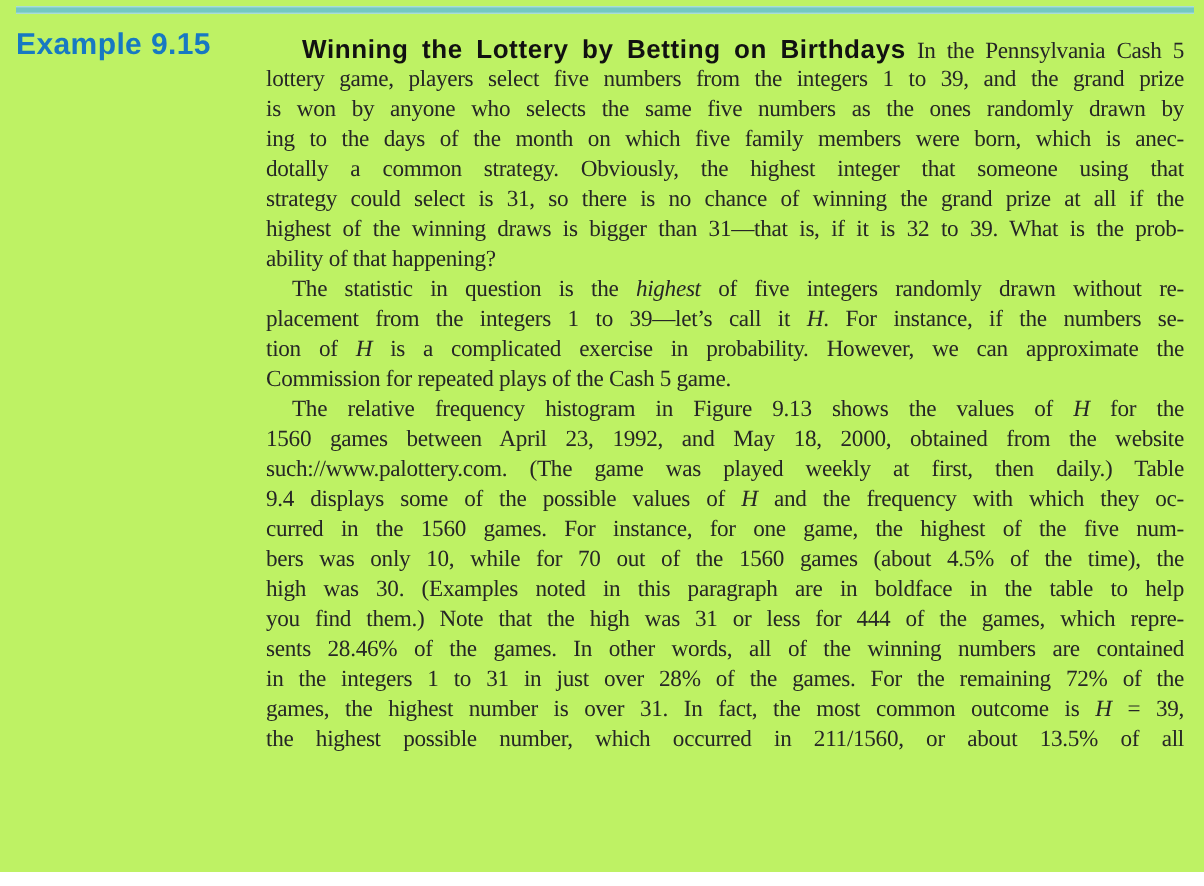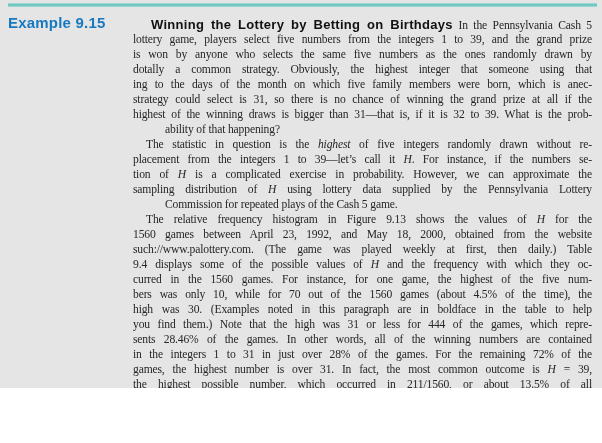--- a/index.html
+++ b/index.html
@@ -1,20 +1,20 @@
 <!DOCTYPE html>
 <html><head>
 <meta charset="utf-8">
 <style>
   html, body { margin: 0; padding: 0; background: #ffffff; }
   .page {
     position: relative;
     width: 602px;
-    height: 388px;
-    background: #e5e5e5;
+    height: 436px;
+    background: #bef264;
     font-family: "Liberation Serif", serif;
     overflow: hidden;
   }
   .top-rule {
     position: absolute;
     left: 8px;
     top: 3px;
     width: 589px;
     height: 4px;
     background: linear-gradient(to bottom, #b7e3df 0%, #74c8c1 28%, #74c8c1 72%, #b7e3df 100%);
@@ -39,21 +39,21 @@
     font-size: 11.6px;
     letter-spacing: -0.15px;
   }
   .line {
     height: 15px;
     line-height: 15px;
     overflow: hidden;
     text-align: justify;
     text-align-last: justify;
   }
-  .line.last { text-align-last: left; margin-left: 32px; }
+  .line.last { text-align-last: left; }
   .line.indent { text-indent: 13px; }
   .seg-title {
     font-family: "Liberation Sans", sans-serif;
     font-weight: 700;
     font-size: 13px;
     letter-spacing: 0.3px;
     color: #111111;
     margin-left: 18px;
   }
   .seg-i { font-style: italic; }
@@ -61,29 +61,28 @@
 </head>
 <body>
 
 <div class="page">
   <div class="top-rule"></div>
   <div class="example-label">Example 9.15</div>
   <div class="body-col" id="body-col">
       <div class="line"><span class="seg-title">Winning the Lottery by Betting on Birthdays</span><span class="seg-r"> In the Pennsylvania Cash 5</span></div>
       <div class="line"><span class="seg-r">lottery game, players select five numbers from the integers 1 to 39, and the grand prize</span></div>
       <div class="line"><span class="seg-r">is won by anyone who selects the same five numbers as the ones randomly drawn by</span></div>
+      <div class="line"><span class="seg-r">ing to the days of the month on which five family members were born, which is anec-</span></div>
       <div class="line"><span class="seg-r">dotally a common strategy. Obviously, the highest integer that someone using that</span></div>
-      <div class="line"><span class="seg-r">ing to the days of the month on which five family members were born, which is anec-</span></div>
       <div class="line"><span class="seg-r">strategy could select is 31, so there is no chance of winning the grand prize at all if the</span></div>
       <div class="line"><span class="seg-r">highest of the winning draws is bigger than 31—that is, if it is 32 to 39. What is the prob-</span></div>
       <div class="line last"><span class="seg-r">ability of that happening?</span></div>
       <div class="line indent"><span class="seg-r">The statistic in question is the </span><span class="seg-i">highest</span><span class="seg-r"> of five integers randomly drawn without re-</span></div>
       <div class="line"><span class="seg-r">placement from the integers 1 to 39—let’s call it </span><span class="seg-i">H</span><span class="seg-r">. For instance, if the numbers se-</span></div>
       <div class="line"><span class="seg-r">tion of </span><span class="seg-i">H</span><span class="seg-r"> is a complicated exercise in probability. However, we can approximate the</span></div>
-      <div class="line"><span class="seg-r">sampling distribution of </span><span class="seg-i">H</span><span class="seg-r"> using lottery data supplied by the Pennsylvania Lottery</span></div>
       <div class="line last"><span class="seg-r">Commission for repeated plays of the Cash 5 game.</span></div>
       <div class="line indent"><span class="seg-r">The relative frequency histogram in Figure 9.13 shows the values of </span><span class="seg-i">H</span><span class="seg-r"> for the</span></div>
       <div class="line"><span class="seg-r">1560 games between April 23, 1992, and May 18, 2000, obtained from the website</span></div>
       <div class="line"><span class="seg-r">such://www.palottery.com. (The game was played weekly at first, then daily.) Table</span></div>
       <div class="line"><span class="seg-r">9.4 displays some of the possible values of </span><span class="seg-i">H</span><span class="seg-r"> and the frequency with which they oc-</span></div>
       <div class="line"><span class="seg-r">curred in the 1560 games. For instance, for one game, the highest of the five num-</span></div>
       <div class="line"><span class="seg-r">bers was only 10, while for 70 out of the 1560 games (about 4.5% of the time), the</span></div>
       <div class="line"><span class="seg-r">high was 30. (Examples noted in this paragraph are in boldface in the table to help</span></div>
       <div class="line"><span class="seg-r">you find them.) Note that the high was 31 or less for 444 of the games, which repre-</span></div>
       <div class="line"><span class="seg-r">sents 28.46% of the games. In other words, all of the winning numbers are contained</span></div>

